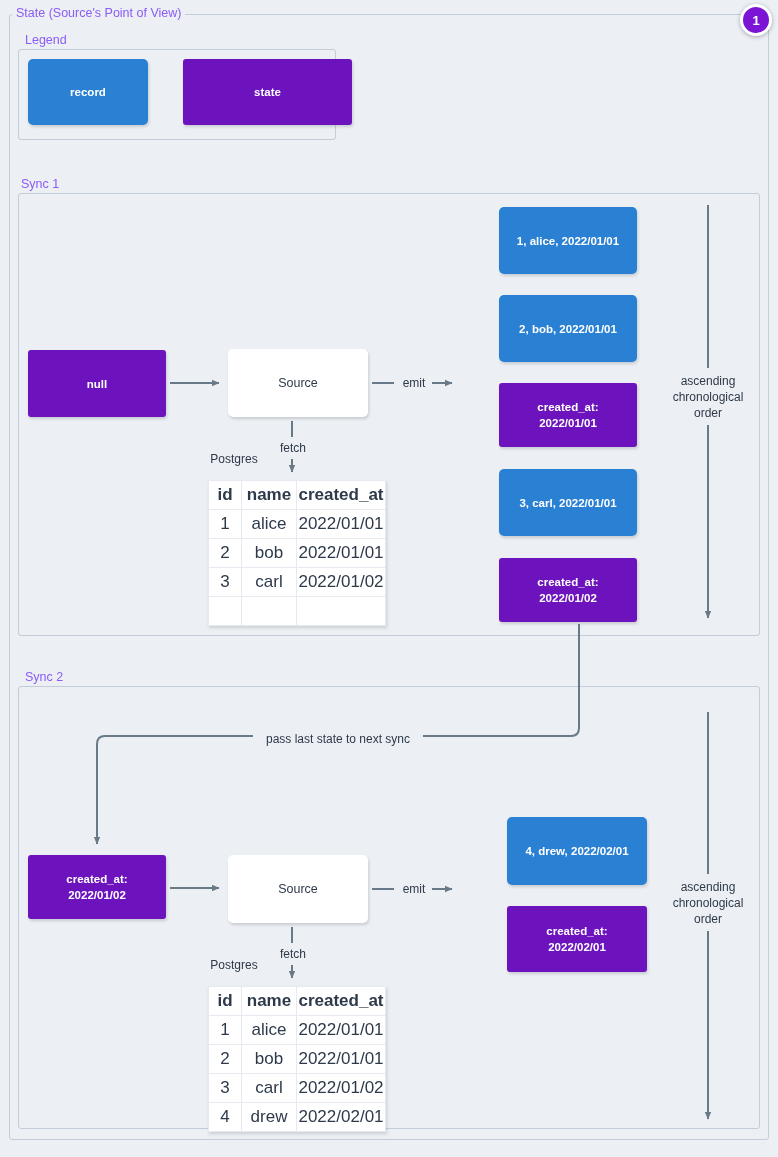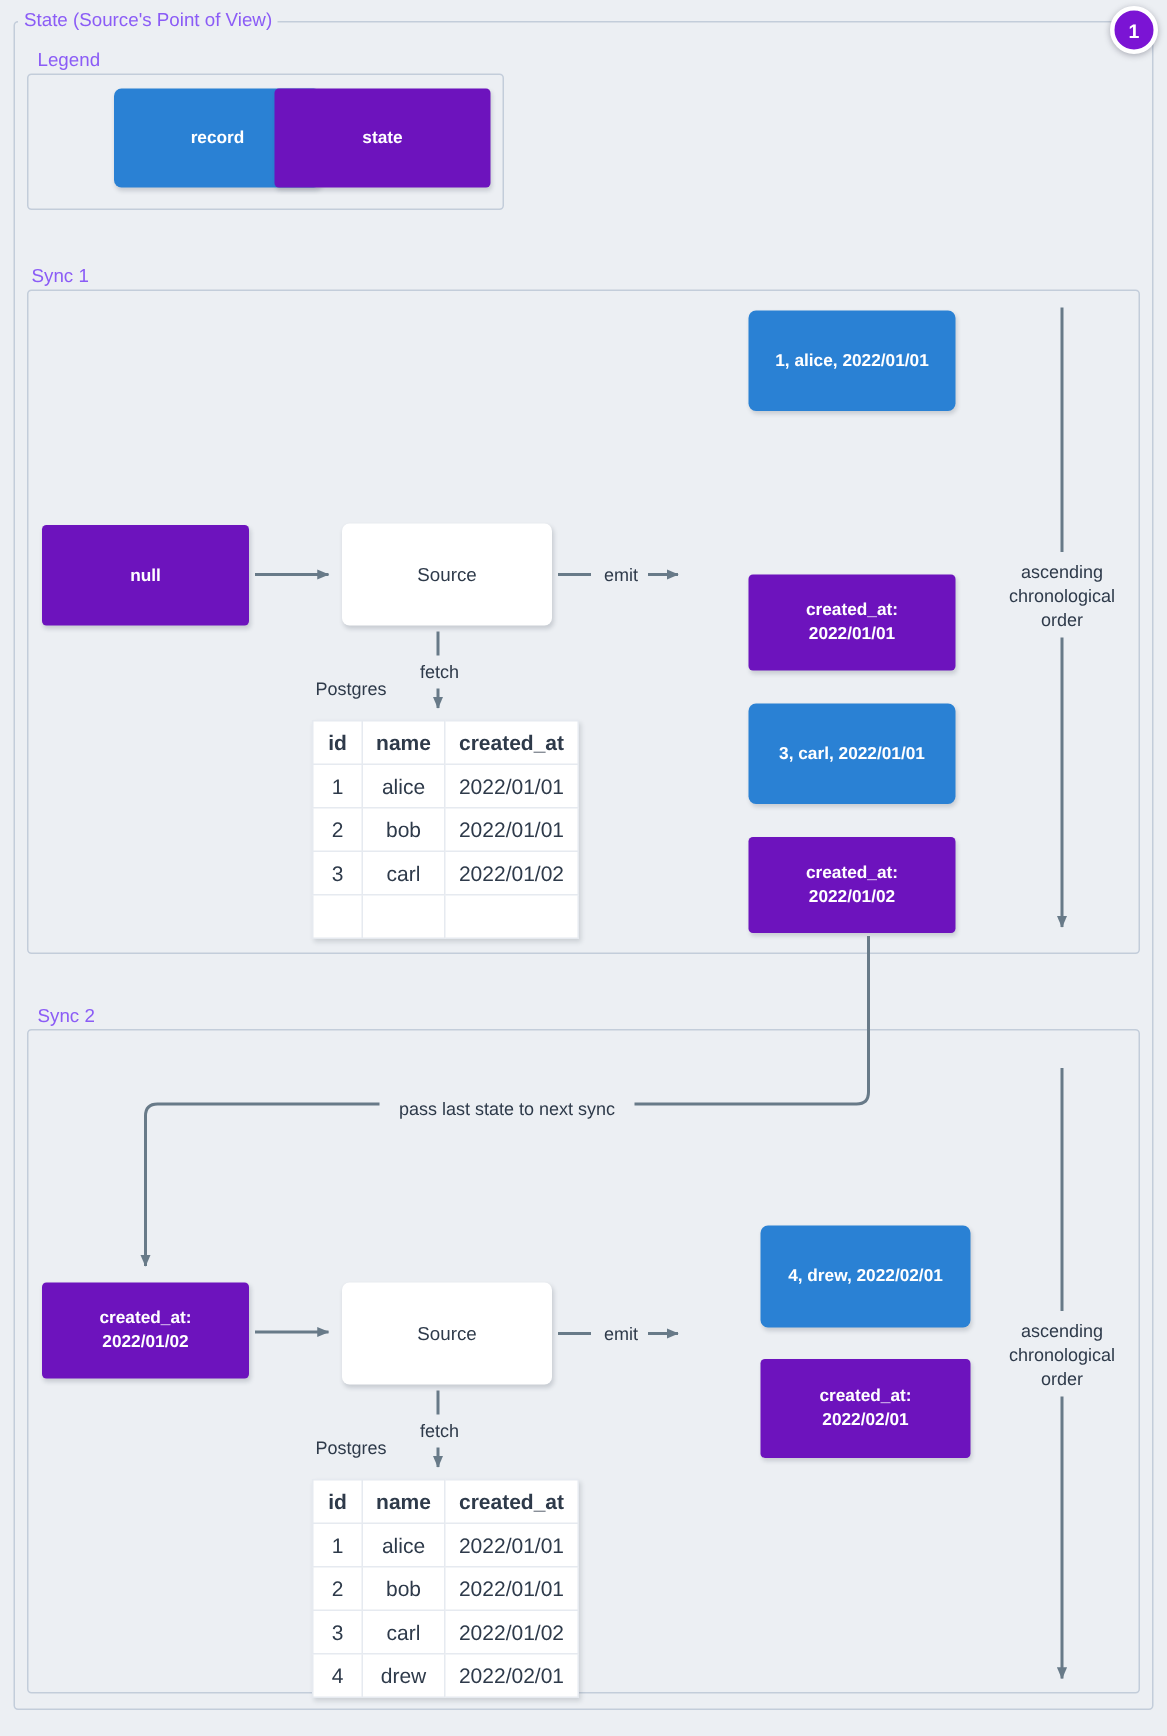--- a/index.html
+++ b/index.html
@@ -65,21 +65,21 @@
     justify-content: center;
   }
   .node .lines { white-space: pre-line; }
 
   
   .db-table {
     position: absolute;
     border-collapse: collapse;
     background: #ffffff;
     box-shadow: 1px 2px 3px rgba(60,70,85,0.18);
-    font-size: 14px;
+    font-size: 17px;
     color: #2e3a4a;
   }
   .db-table td, .db-table th {
     border: 1px solid #e6eaf0;
     text-align: center;
     padding: 0;
     height: 28px;
     font-weight: normal;
   }
   .db-table th { font-weight: bold; }
@@ -134,24 +134,24 @@
 <body>
 
 <div id="canvas">
 
   <div class="group" style="left:9px; top:14px; width:760px; height:1126px;"></div>
   <div class="group-label" style="left:12px; top:6px;">State (Source's Point of View)</div>
 
   <div class="group" style="left:18px; top:49px; width:318px; height:91px;"></div>
   <div class="group-label" style="left:21px; top:33px;">Legend</div>
 
-  <div class="node record" style="left:28px; top:59px; width:138px; height:66px;margin-left:48px;">
+  <div class="node record" style="left:28px; top:59px; width:120px; height:66px;">
     <span class="lines">record</span>
   </div>
-  <div class="node state" style="left:183px; top:59px; width:144px; height:66px;">
+  <div class="node state" style="left:183px; top:59px; width:169px; height:66px;">
     <span class="lines">state</span>
   </div>
 
   <div class="group" style="left:18px; top:193px; width:742px; height:443px;"></div>
   <div class="group-label" style="left:17px; top:177px;">Sync 1</div>
 
   <div class="node state" style="left:28px; top:350px; width:138px; height:67px;">
     <span class="lines">null</span>
   </div>
 
@@ -192,20 +192,23 @@
       <tr>
         <td></td>
         <td></td>
         <td></td>
       </tr>
     </tbody>
   </table>
 
   <div class="node record" style="left:499px; top:207px; width:138px; height:67px;">
     <span class="lines">1, alice, 2022/01/01</span>
+  </div>
+  <div class="node record" style="left:499px; top:295px; width:138px; height:67px;">
+    <span class="lines">2, bob, 2022/01/01</span>
   </div>
   <div class="node state" style="left:499px; top:383px; width:138px; height:64px;">
     <span class="lines">created_at:
 2022/01/01</span>
   </div>
   <div class="node record" style="left:499px; top:469px; width:138px; height:67px;">
     <span class="lines">3, carl, 2022/01/01</span>
   </div>
   <div class="node state" style="left:499px; top:558px; width:138px; height:64px;">
     <span class="lines">created_at:

